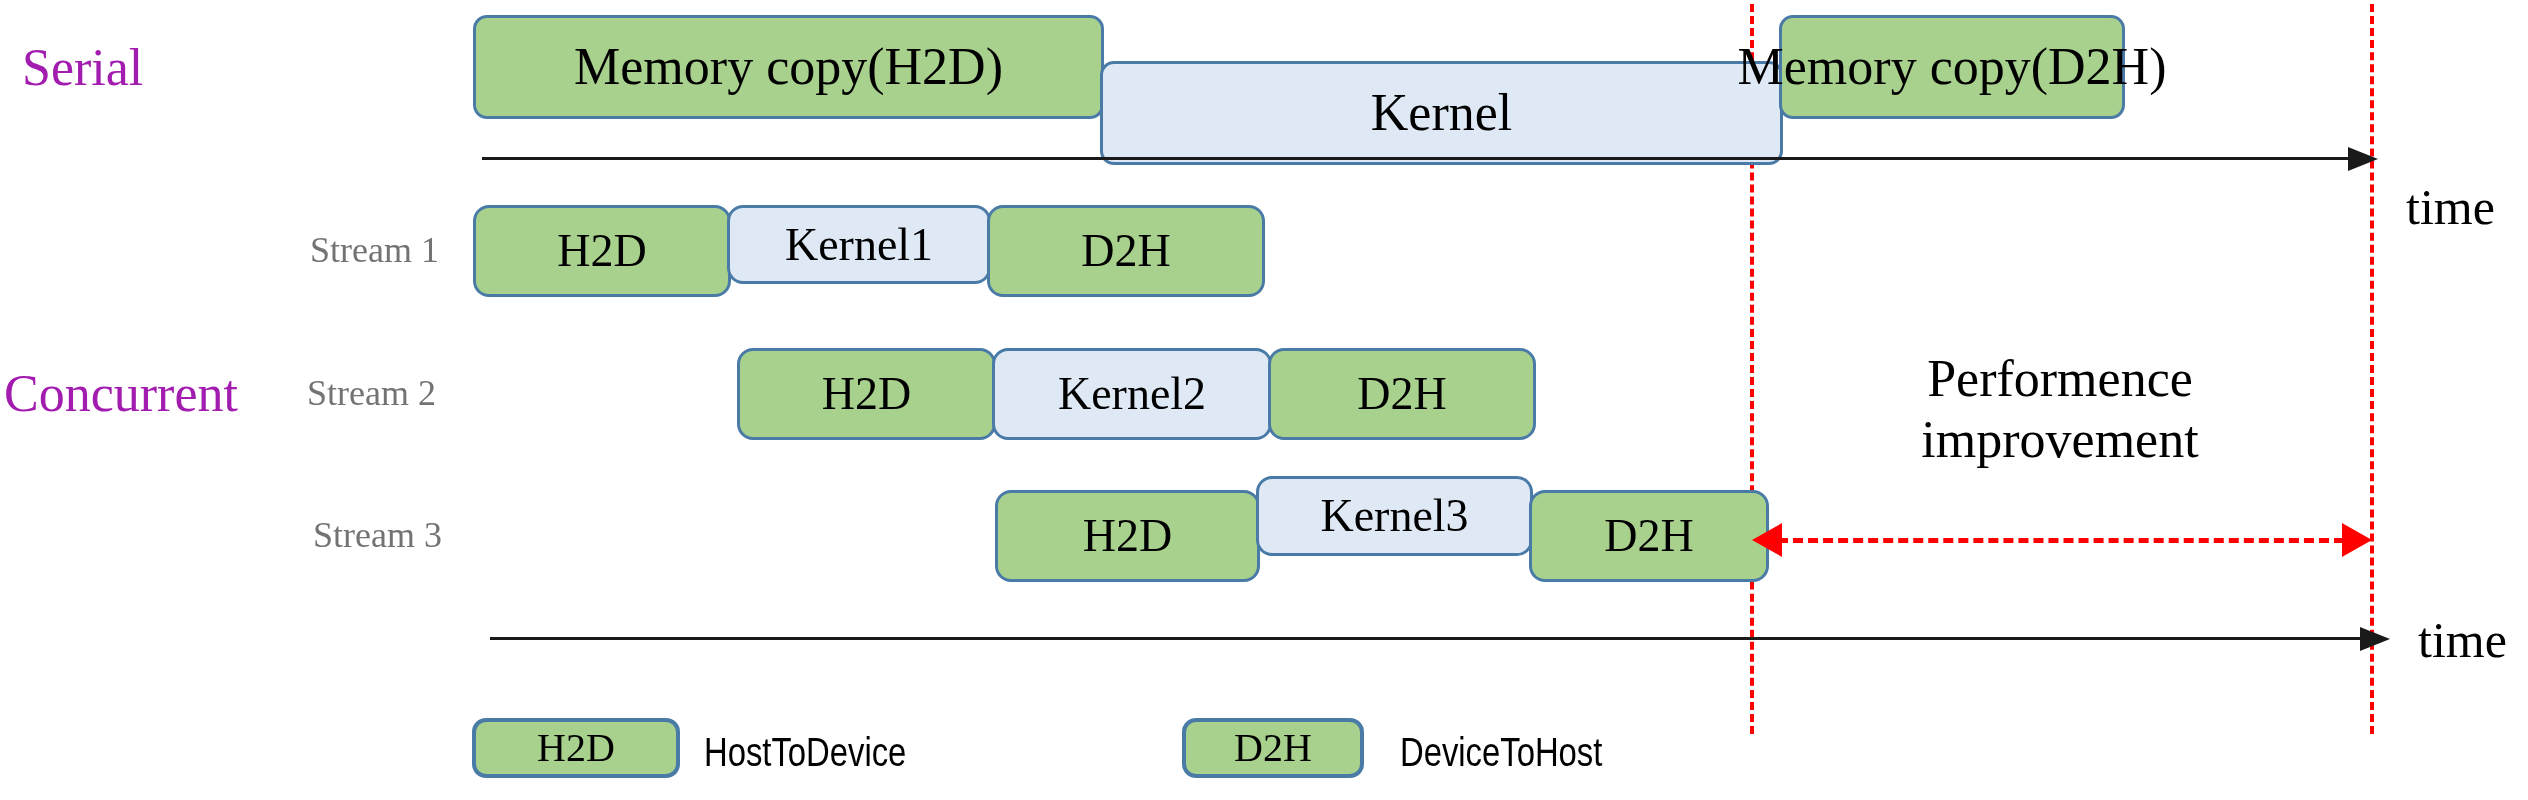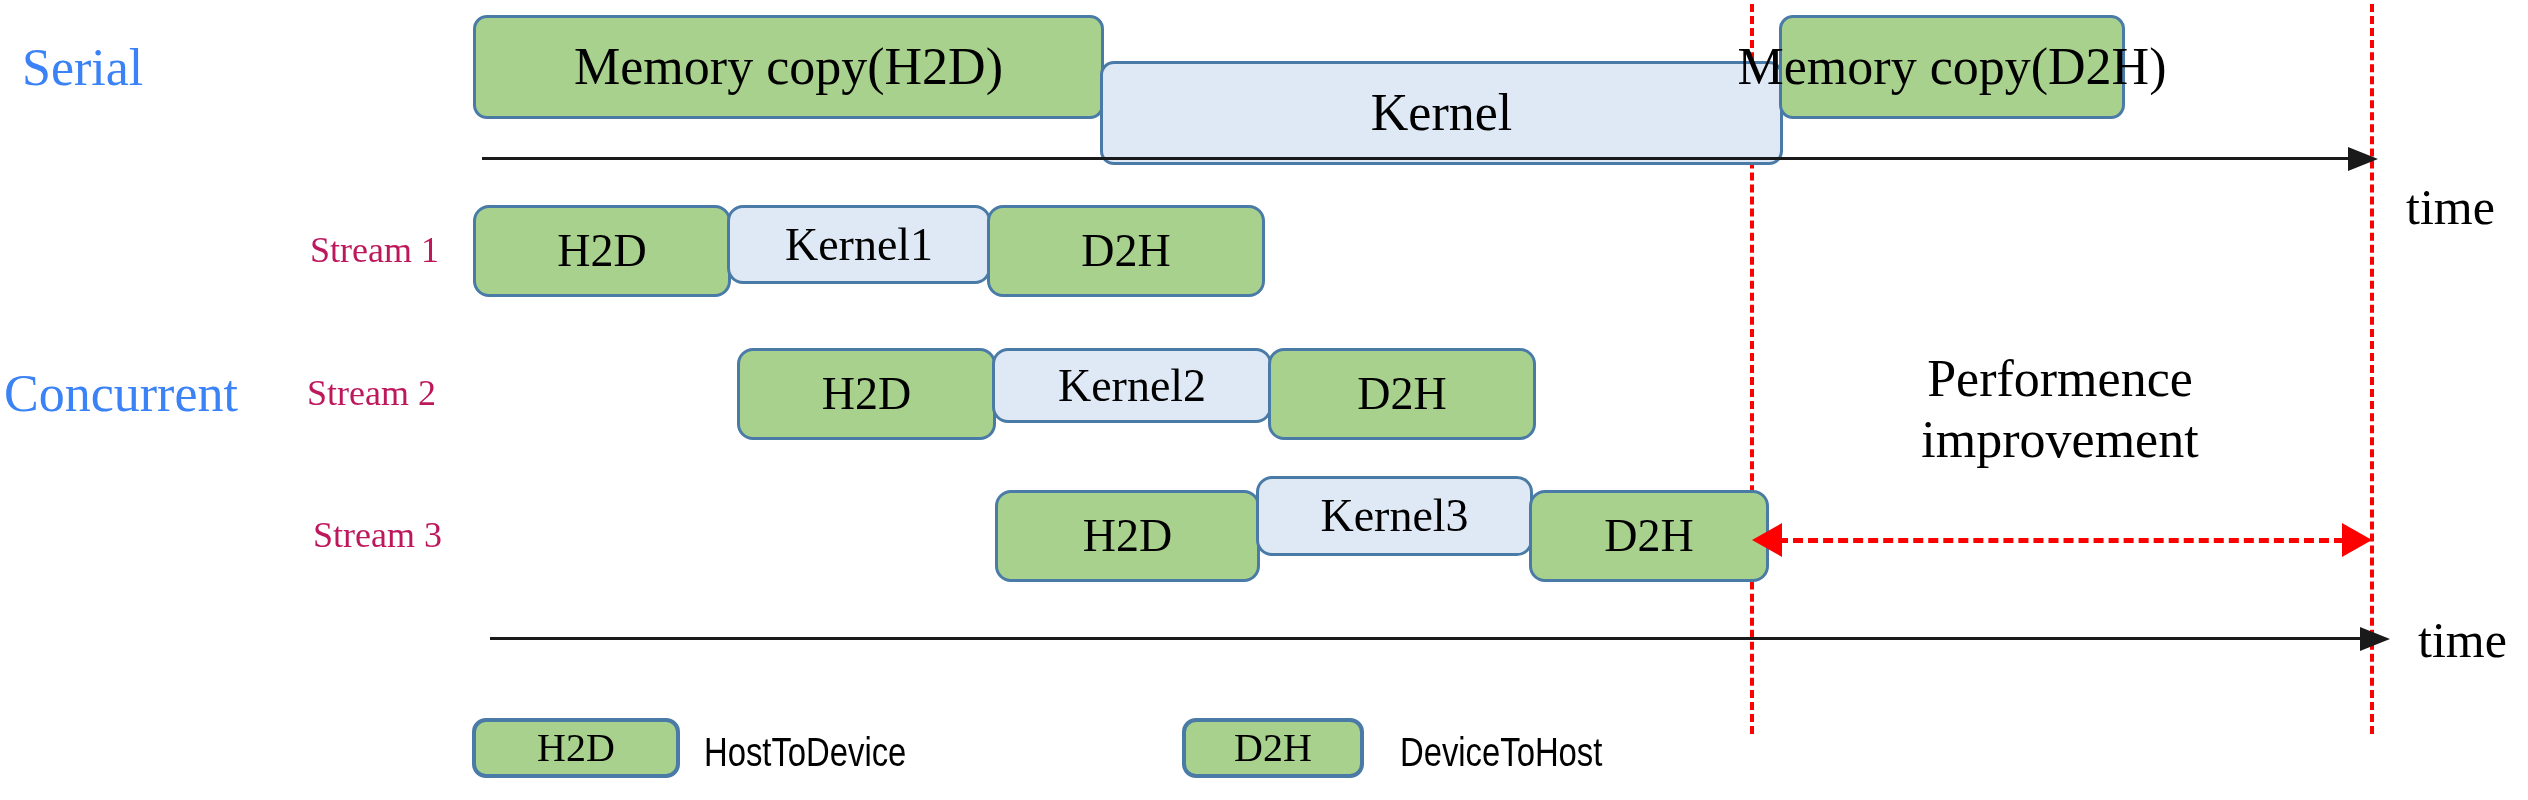--- a/index.html
+++ b/index.html
@@ -8,26 +8,26 @@
     font-family:"Liberation Serif","DejaVu Serif",serif;
     -webkit-font-smoothing:antialiased;
   }
   #stage{position:relative;width:2528px;height:800px;}
 
   
   .abs{position:absolute;}
 
   
   .cat-label{
-    font-size:52px;color:#3b82f6;white-space:nowrap;line-height:1;
+    font-size:52px;color:#a21caf;white-space:nowrap;line-height:1;
   }
 
   
   .stream-label{
-    font-size:36px;color:#be185d;white-space:nowrap;line-height:1;text-align:right;
+    font-size:36px;color:#737373;white-space:nowrap;line-height:1;text-align:right;
   }
 
   
   .box{
     box-sizing:border-box;
     border:3px solid #4a7ba7;
     border-radius:14px;
     display:flex;align-items:center;justify-content:center;
     color:#000;white-space:nowrap;
     line-height:1;
@@ -125,21 +125,21 @@
     <span>Kernel1</span>
   </div>
   <div class="abs box green stream-box" style="left:987px;top:205px;width:278px;height:92px;">
     <span>D2H</span>
   </div>
 
   <div class="abs stream-label" style="left:307px;top:375px;">Stream 2</div>
   <div class="abs box green stream-box" style="left:737px;top:348px;width:259px;height:92px;">
     <span>H2D</span>
   </div>
-  <div class="abs box blue stream-box" style="left:992px;top:348px;width:280px;height:75px;align-items:center;">
+  <div class="abs box blue stream-box" style="left:992px;top:348px;width:280px;height:92px;align-items:center;">
     <span>Kernel2</span>
   </div>
   <div class="abs box green stream-box" style="left:1268px;top:348px;width:268px;height:92px;">
     <span>D2H</span>
   </div>
 
   <div class="abs stream-label" style="left:313px;top:517px;">Stream 3</div>
   <div class="abs box green stream-box" style="left:995px;top:490px;width:265px;height:92px;">
     <span>H2D</span>
   </div>

